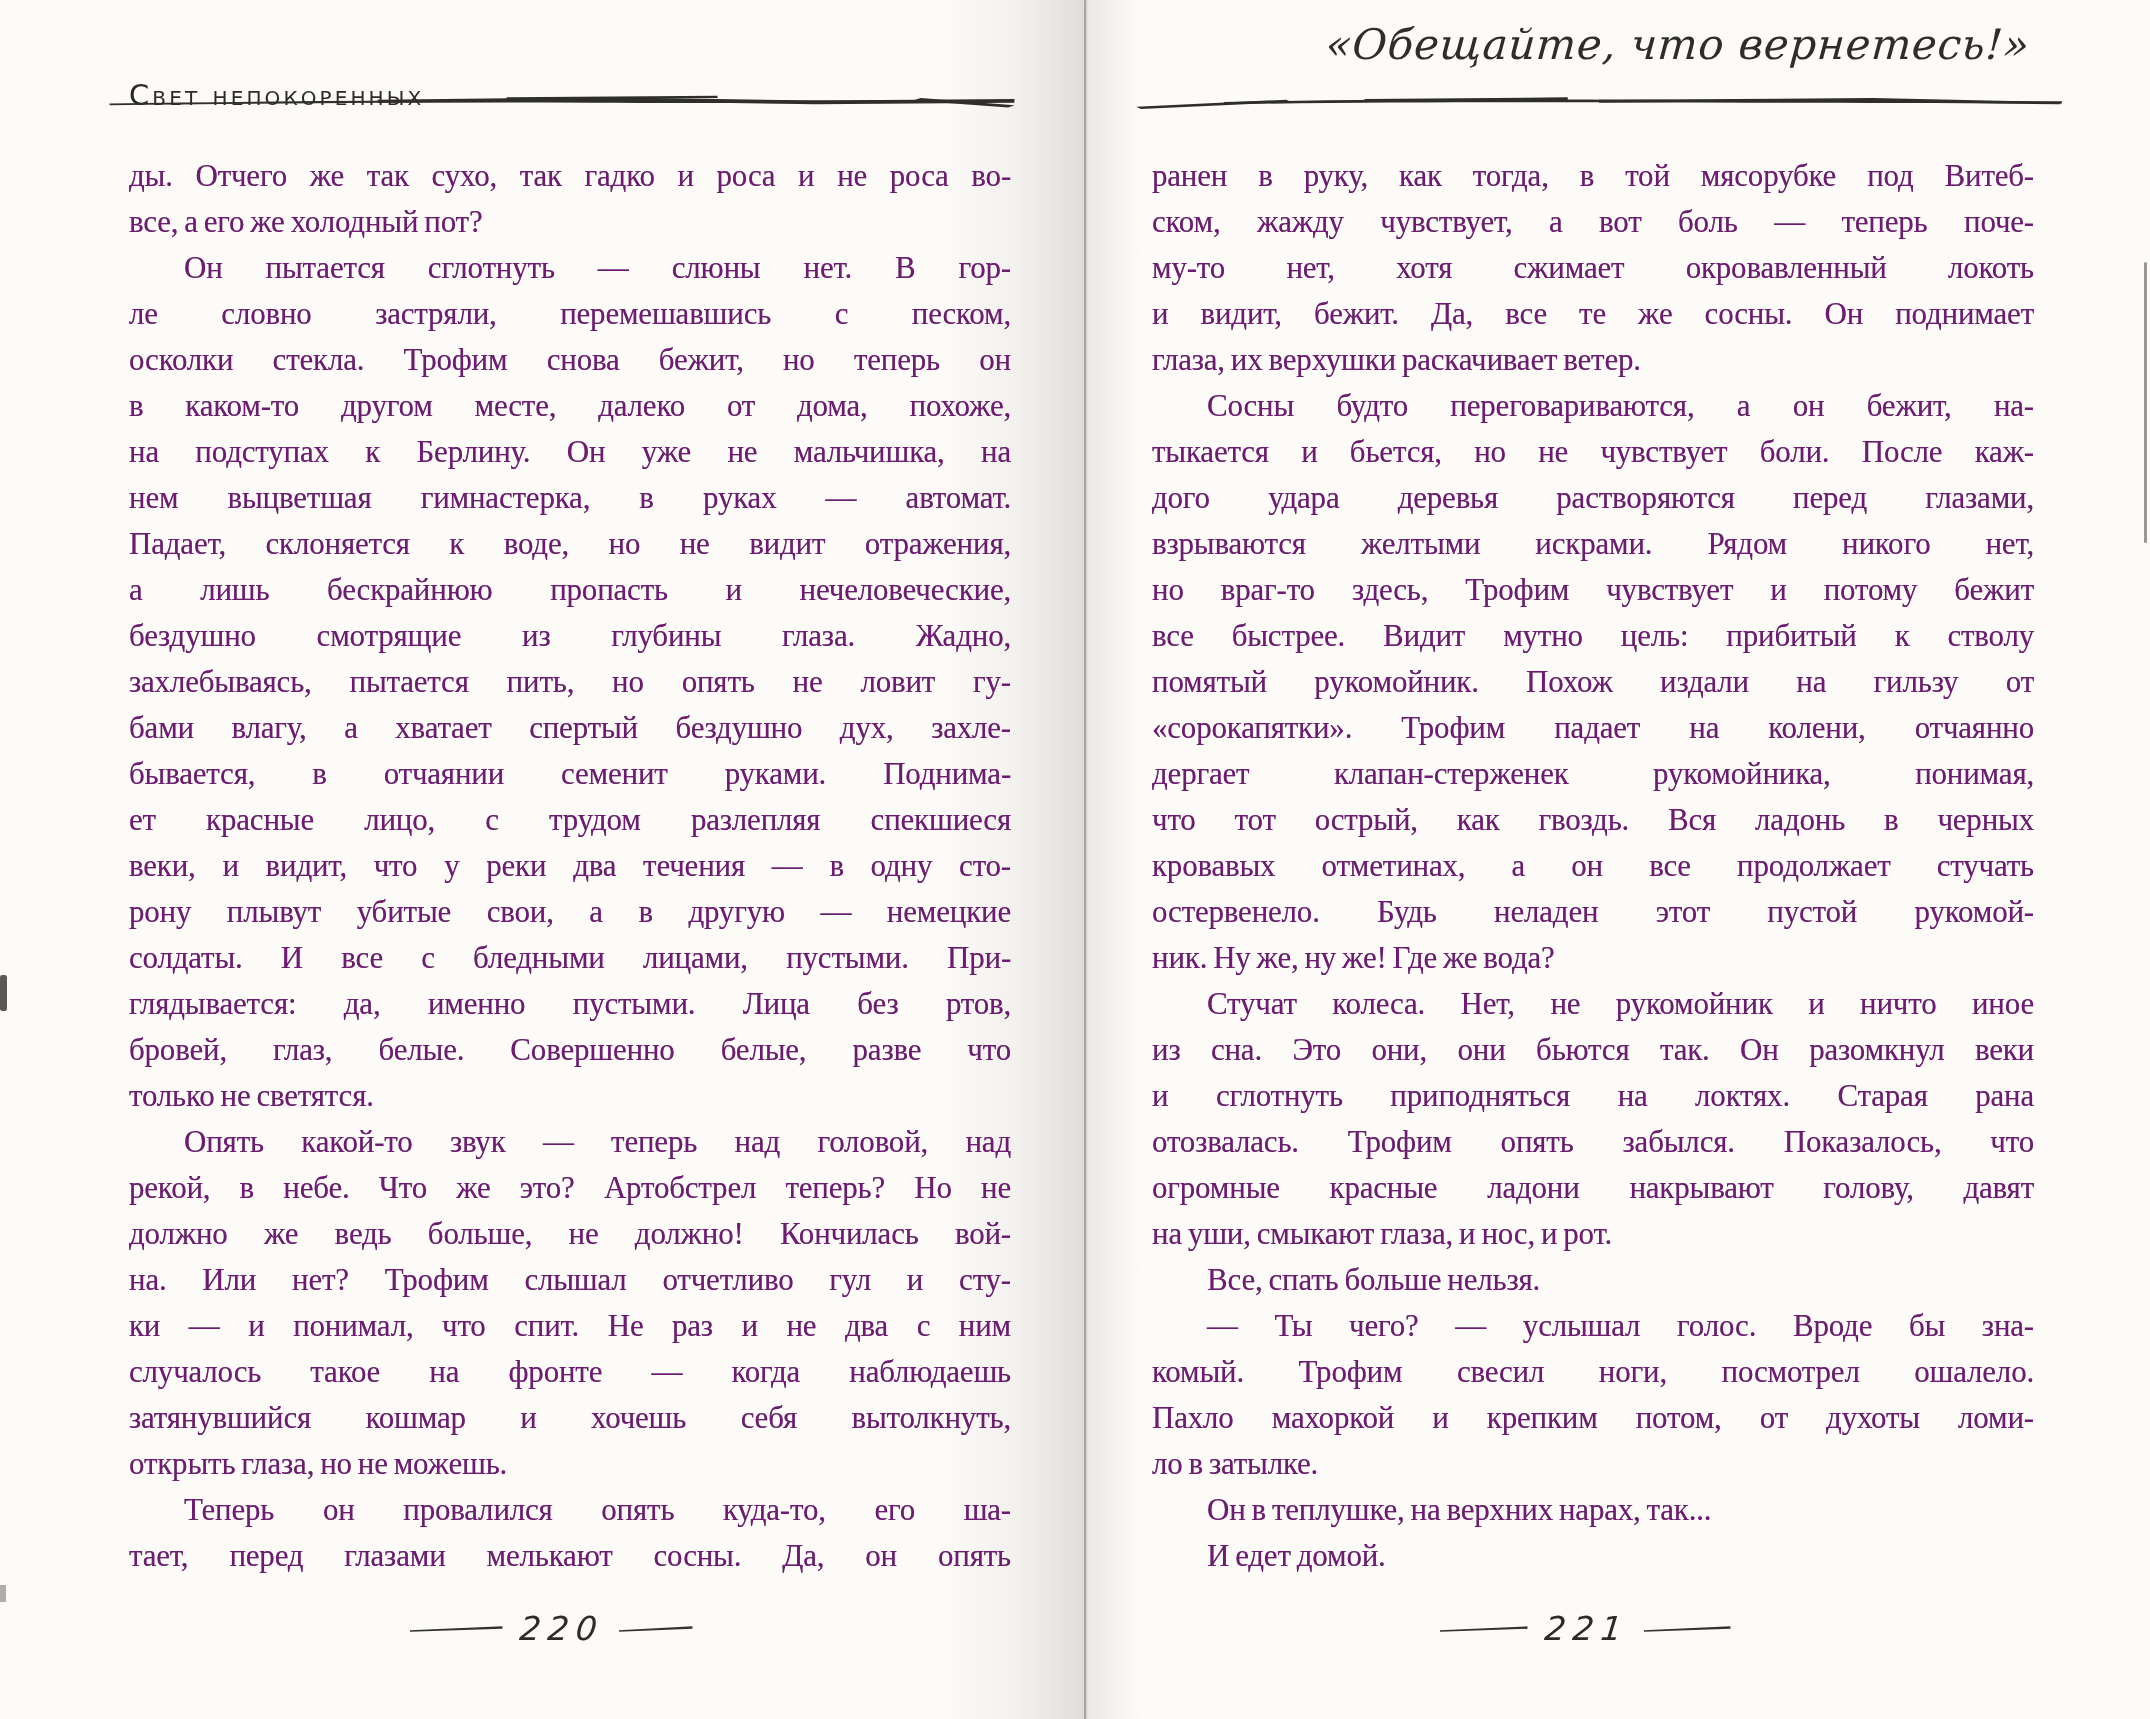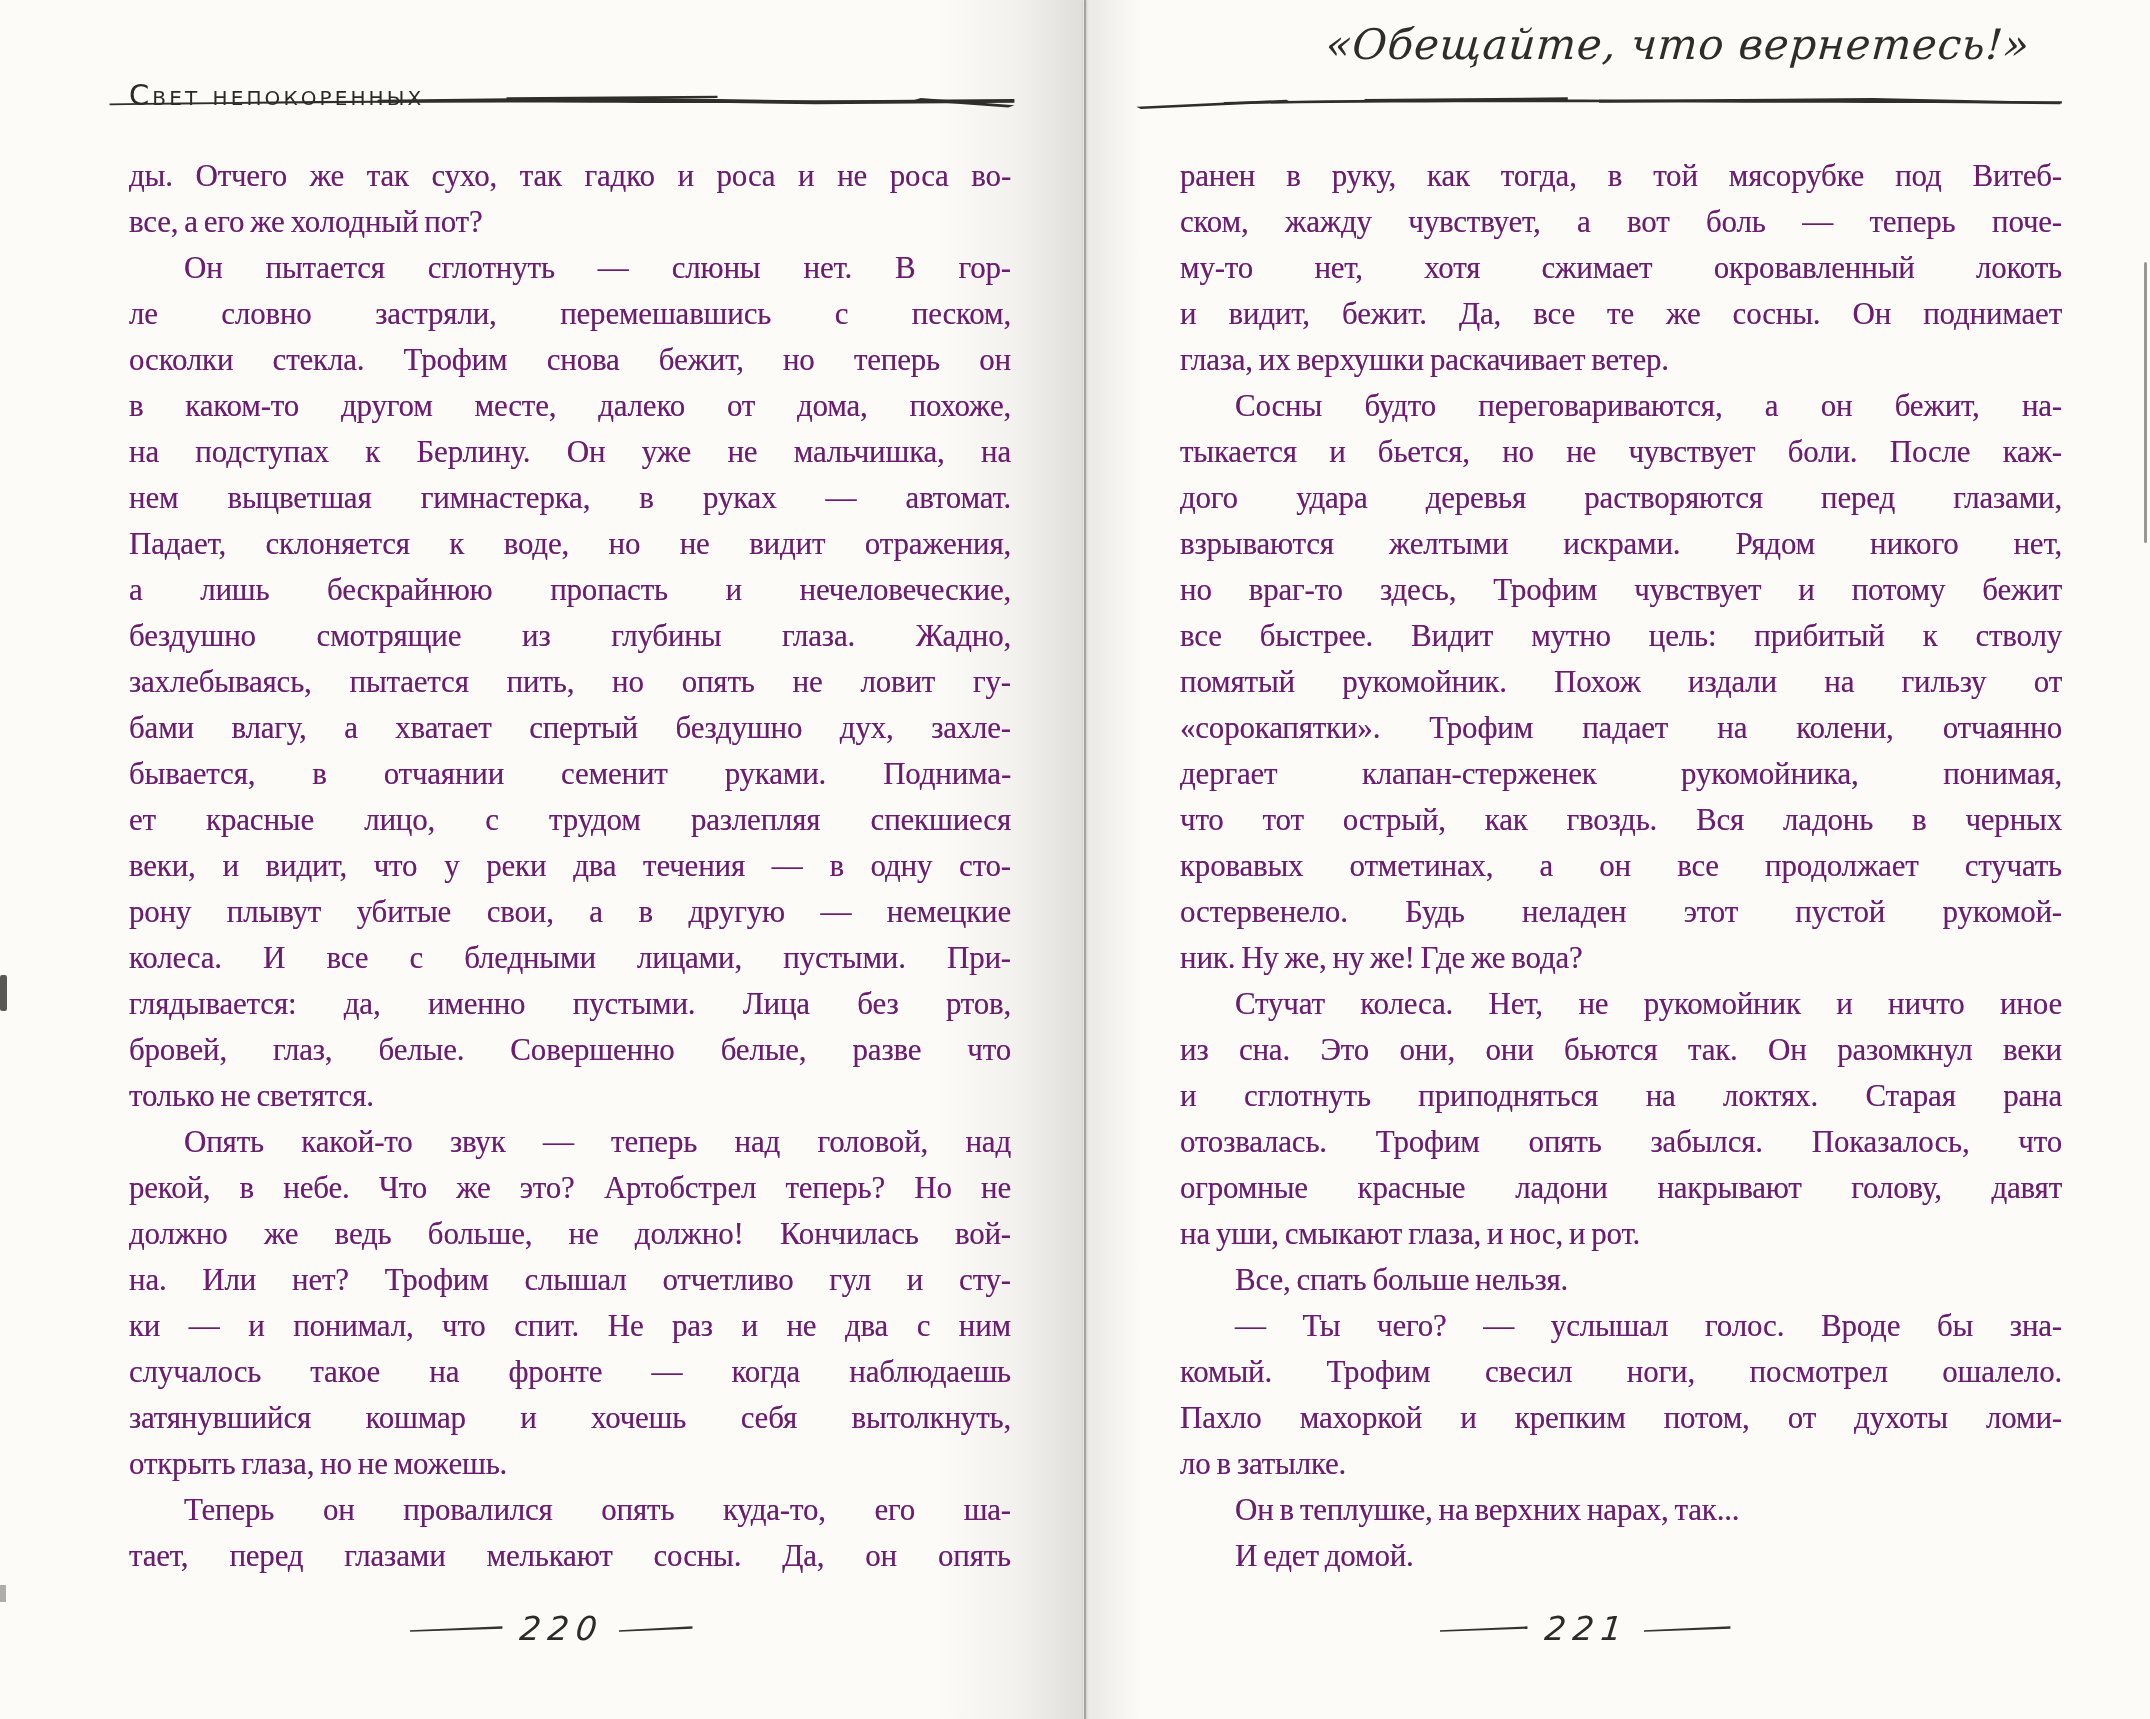--- a/index.html
+++ b/index.html
@@ -47,21 +47,21 @@
   .rule path{fill:#2f2e2b;}
 
   
   .col{
     position:absolute;top:153px;width:882px;
     font-size:31px;line-height:46px;color:#701a75;
     letter-spacing:-0.2px;word-spacing:-1.6px;
     text-shadow:0 0 0.5px rgba(38,37,34,0.55);
   }
   .col-left{left:129px;}
-  .col-right{left:1152px;margin-left:28px;}
+  .col-right{left:1152px;}
   .line{height:46px;text-align:justify;text-align-last:justify;}
   .line.last{text-align-last:left;}
   .line.indent{text-indent:55px;}
 
   
   .pagenum-row{
     position:absolute;top:1609px;display:flex;align-items:center;gap:15.6px;
   }
   .pagenum-row-left{left:410px;}
   .pagenum-row-right{left:1440px;}
@@ -109,21 +109,21 @@
         <div class="line">нем выцветшая гимнастерка, в руках — автомат.</div>
         <div class="line">Падает, склоняется к воде, но не видит отражения,</div>
         <div class="line">а лишь бескрайнюю пропасть и нечеловеческие,</div>
         <div class="line">бездушно смотрящие из глубины глаза. Жадно,</div>
         <div class="line">захлебываясь, пытается пить, но опять не ловит гу-</div>
         <div class="line">бами влагу, а хватает спертый бездушно дух, захле-</div>
         <div class="line">бывается, в отчаянии семенит руками. Поднима-</div>
         <div class="line">ет красные лицо, с трудом разлепляя спекшиеся</div>
         <div class="line">веки, и видит, что у реки два течения — в одну сто-</div>
         <div class="line">рону плывут убитые свои, а в другую — немецкие</div>
-        <div class="line">колеса. И все с бледными лицами, пустыми. При-</div>
+        <div class="line">солдаты. И все с бледными лицами, пустыми. При-</div>
         <div class="line">глядывается: да, именно пустыми. Лица без ртов,</div>
         <div class="line">бровей, глаз, белые. Совершенно белые, разве что</div>
         <div class="line last">только не светятся.</div>
         <div class="line indent">Опять какой-то звук — теперь над головой, над</div>
         <div class="line">рекой, в небе. Что же это? Артобстрел теперь? Но не</div>
         <div class="line">должно же ведь больше, не должно! Кончилась вой-</div>
         <div class="line">на. Или нет? Трофим слышал отчетливо гул и сту-</div>
         <div class="line">ки — и понимал, что спит. Не раз и не два с ним</div>
         <div class="line">случалось такое на фронте — когда наблюдаешь</div>
         <div class="line">затянувшийся кошмар и хочешь себя вытолкнуть,</div>

